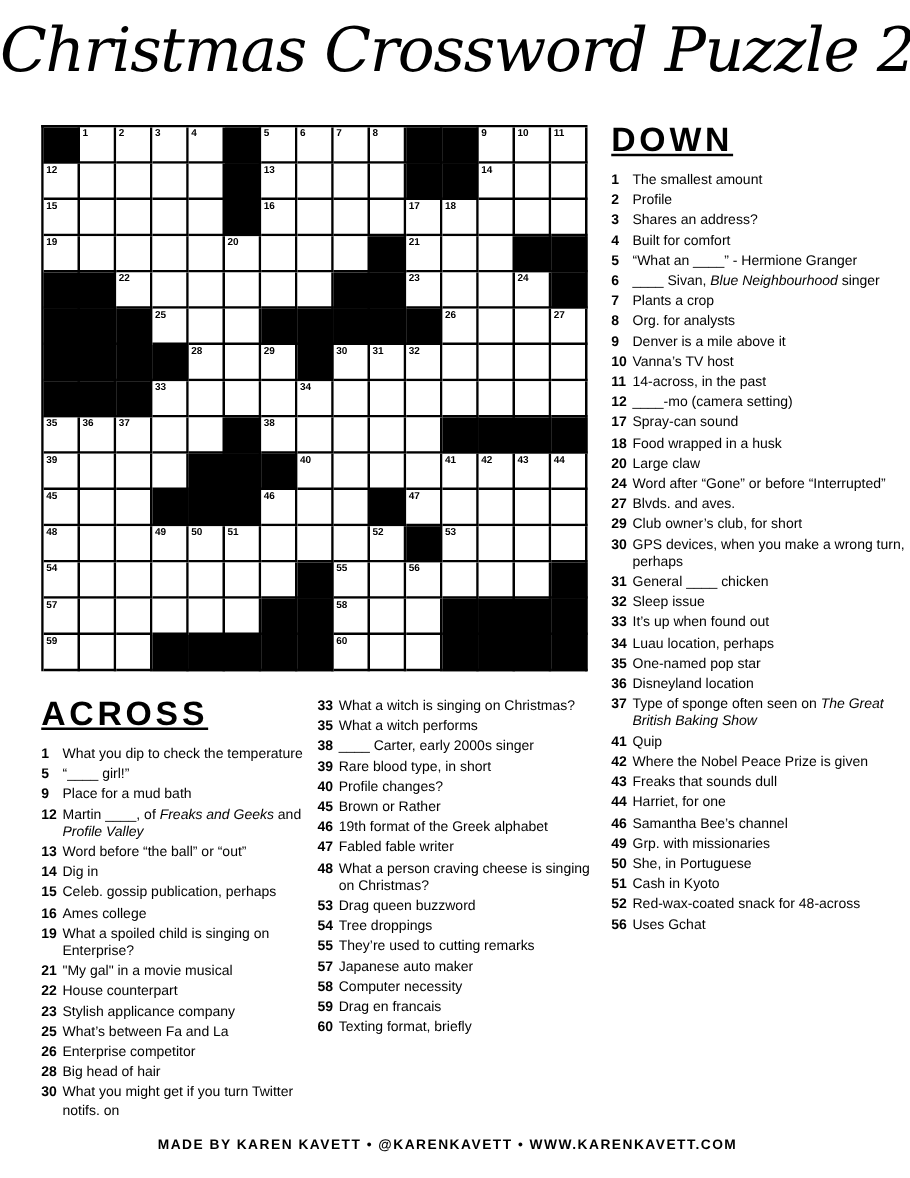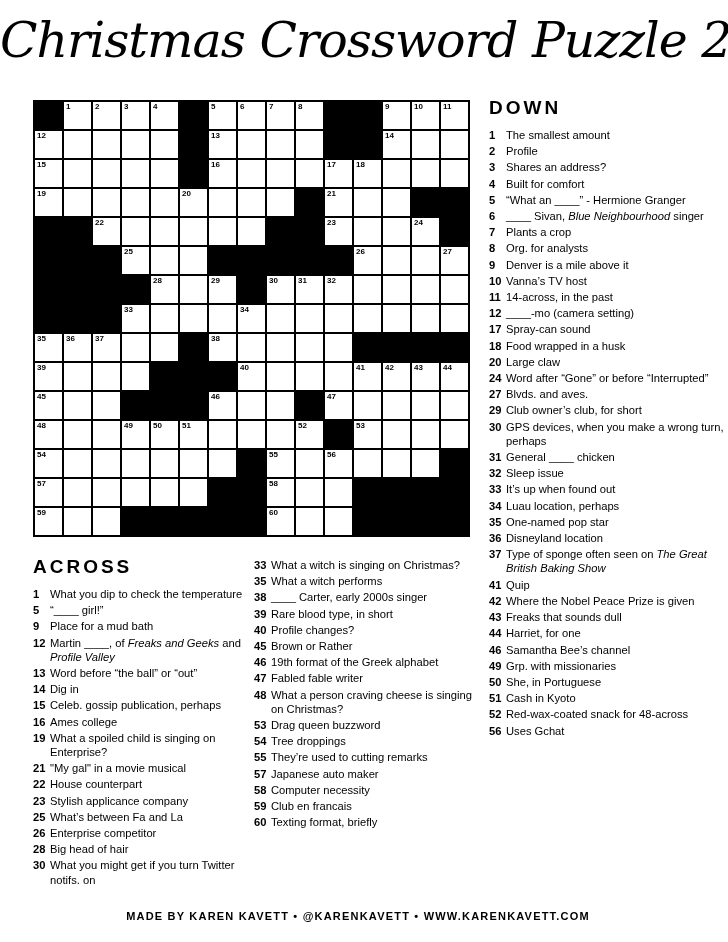--- a/index.html
+++ b/index.html
@@ -27,22 +27,23 @@
     position:relative;border-right:2px solid #000;border-bottom:2px solid #000;
     background:#fff;box-sizing:border-box;
   }
   .cell.black{background:#000;}
   .cell .num{
     position:absolute;left:2px;top:1px;
     font-size:8px;font-weight:700;letter-spacing:0;line-height:1;
   }
   
   .heading{
-    font-size:19px;font-weight:800;letter-spacing:3px;
+    font-size:27px;font-weight:800;letter-spacing:3px;
     margin:0 0 9px 0;
+    text-decoration:underline;
   }
   .clues{display:block;}
   .clue{
     display:flex;align-items:flex-start;
     font-size:11.2px;line-height:14.2px;
     margin-bottom:2px;
   }
   .cnum{
     flex:0 0 17px;font-weight:700;white-space:nowrap;
   }
@@ -682,21 +683,21 @@
       <div class="clue">
         <span class="cnum">57</span>
         <span class="ctext">Japanese auto maker</span>
       </div>
       <div class="clue">
         <span class="cnum">58</span>
         <span class="ctext">Computer necessity</span>
       </div>
       <div class="clue">
         <span class="cnum">59</span>
-        <span class="ctext">Club en francais</span>
+        <span class="ctext">Drag en francais</span>
       </div>
       <div class="clue">
         <span class="cnum">60</span>
         <span class="ctext">Texting format, briefly</span>
       </div>
     </div>
 </div>
 
 <div class="footer">MADE BY KAREN KAVETT   •   @KARENKAVETT   •   WWW.KARENKAVETT.COM</div>
 

